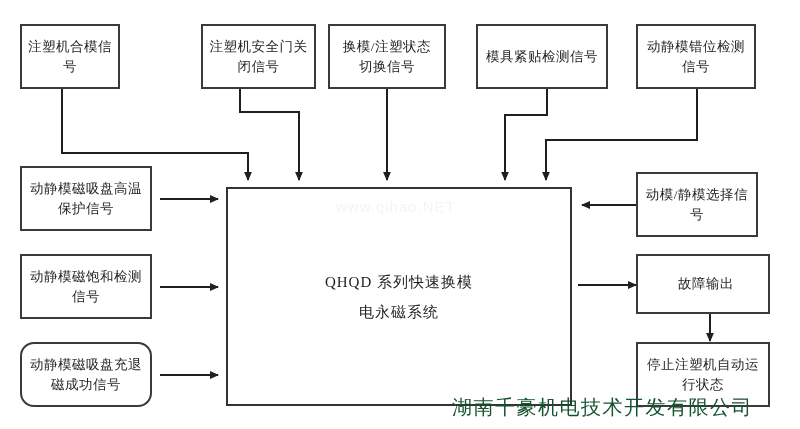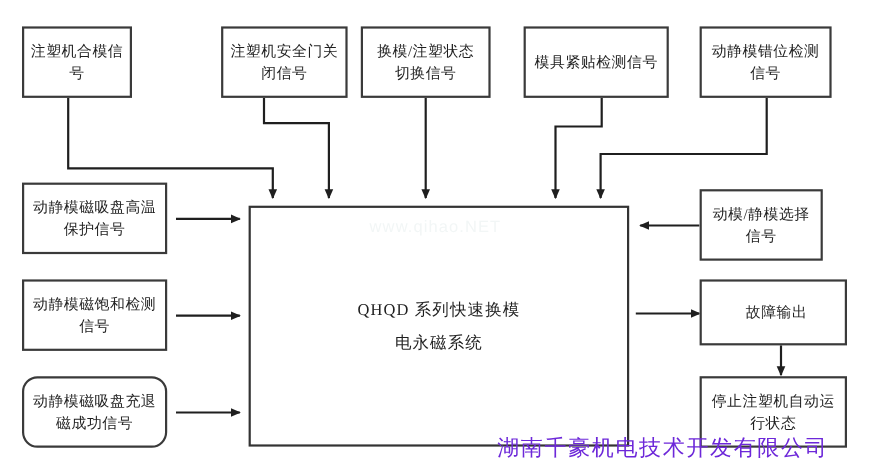--- a/index.html
+++ b/index.html
@@ -59,21 +59,21 @@
     color: #f2f6f6;
     font-size: 15px;
     letter-spacing: 1px;
     font-family: "Liberation Sans", sans-serif;
     white-space: nowrap;
     pointer-events: none;
   }
   .watermark-bottom {
     position: absolute;
     z-index: 5;
-    color: #6d28d9;
+    color: #14532d;
     font-size: 20px;
     letter-spacing: 1.5px;
     white-space: nowrap;
     pointer-events: none;
     font-family: Liberation Sans, sans-serif;
   }
 </style>
 </head>
 <body>
 
@@ -143,21 +143,21 @@
 
   <div class="node node-main" style="left:226px; top:187px; width:346px; height:219px;align-items:center;">
     <span class="lbl">
       <span>QHQD 系列快速换模</span><br>
       <span>电永磁系统</span>
     </span>
   </div>
 
   <div class="watermark-main" style="left:336px; top:198px;">www.qihao.NET</div>
 
-  <div class="node" style="left:636px; top:172px; width:112px; height:65px;">
+  <div class="node" style="left:636px; top:172px; width:122px; height:65px;">
     <span class="lbl">动模/静模选择信号</span>
   </div>
 
   <div class="node" style="left:636px; top:254px; width:134px; height:60px;padding-left:12px;">
     <span class="lbl">故障输出</span>
   </div>
 
   <div class="node" style="left:636px; top:342px; width:134px; height:65px;">
     <span class="lbl">停止注塑机自动运行状态</span>
   </div>

